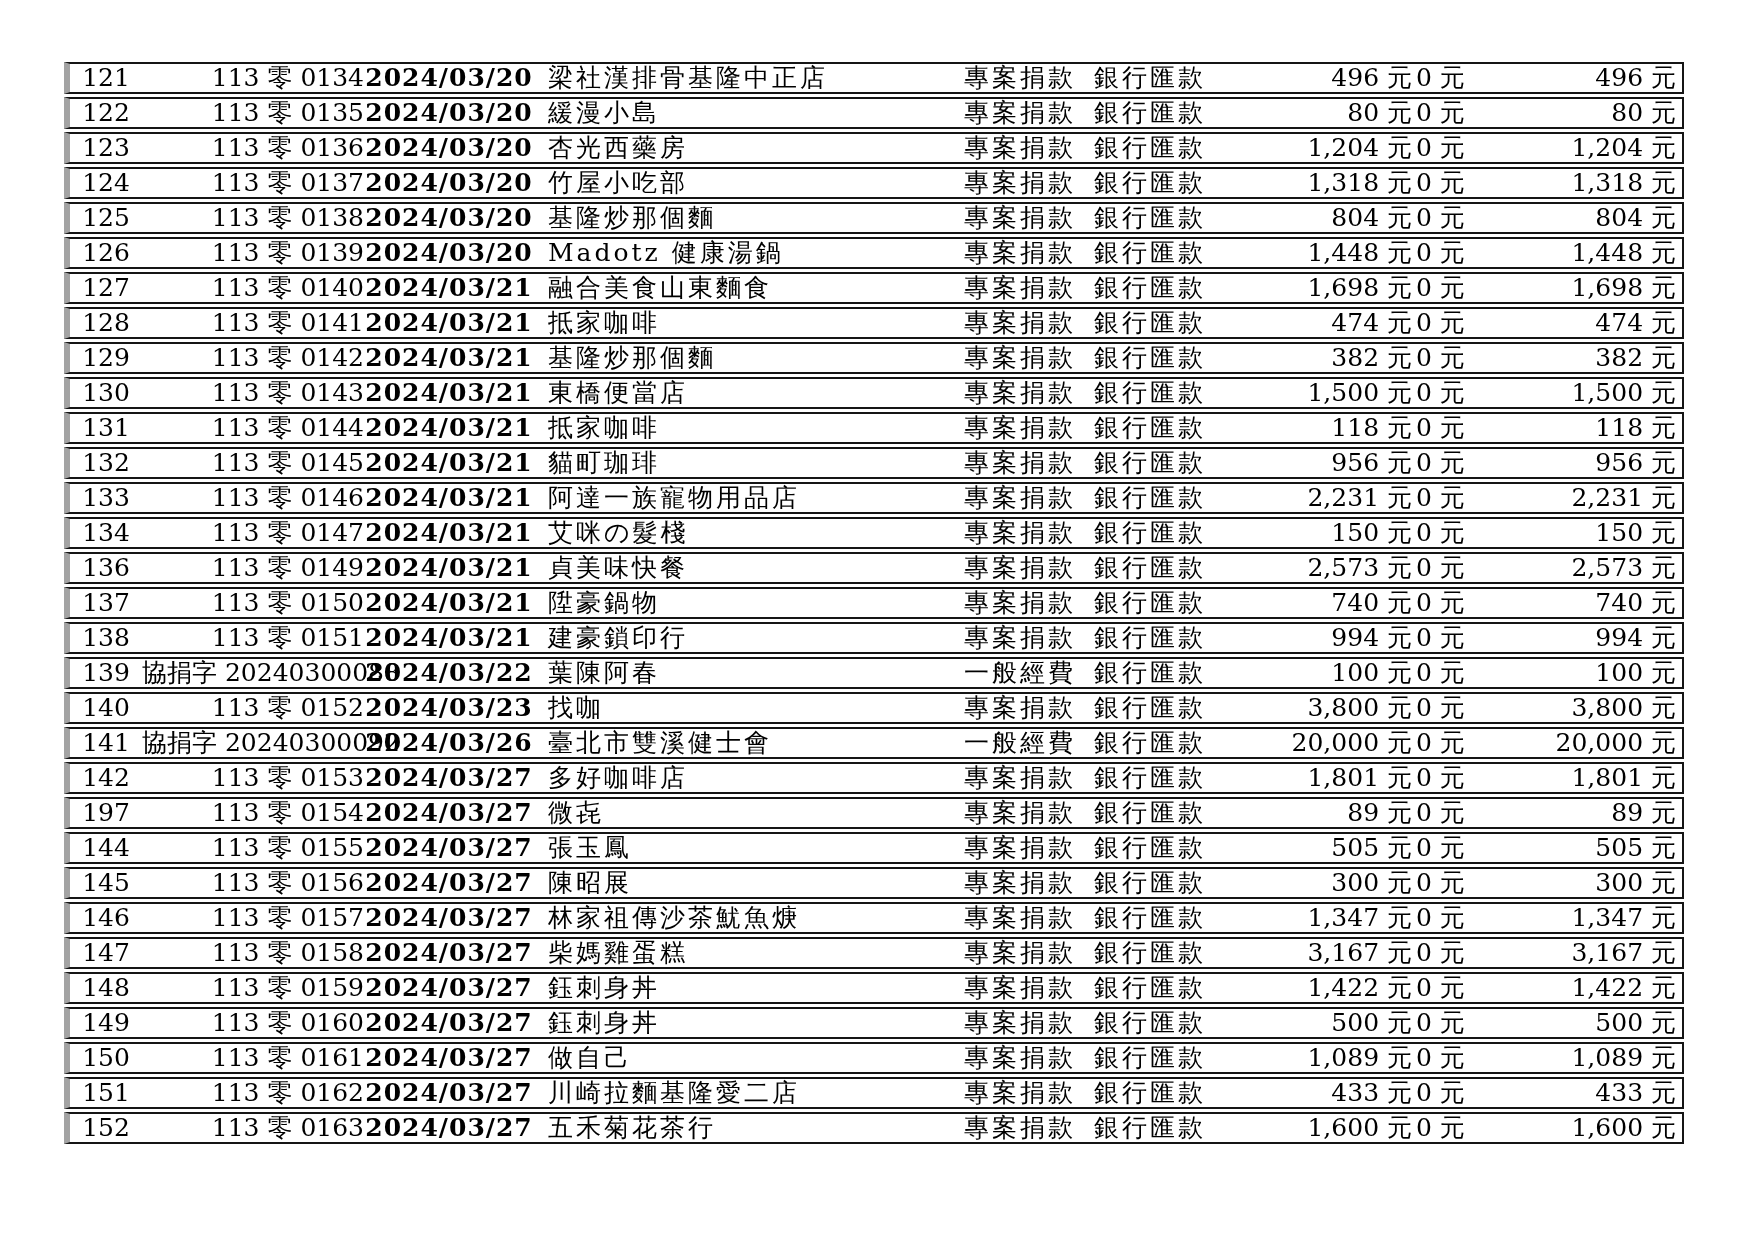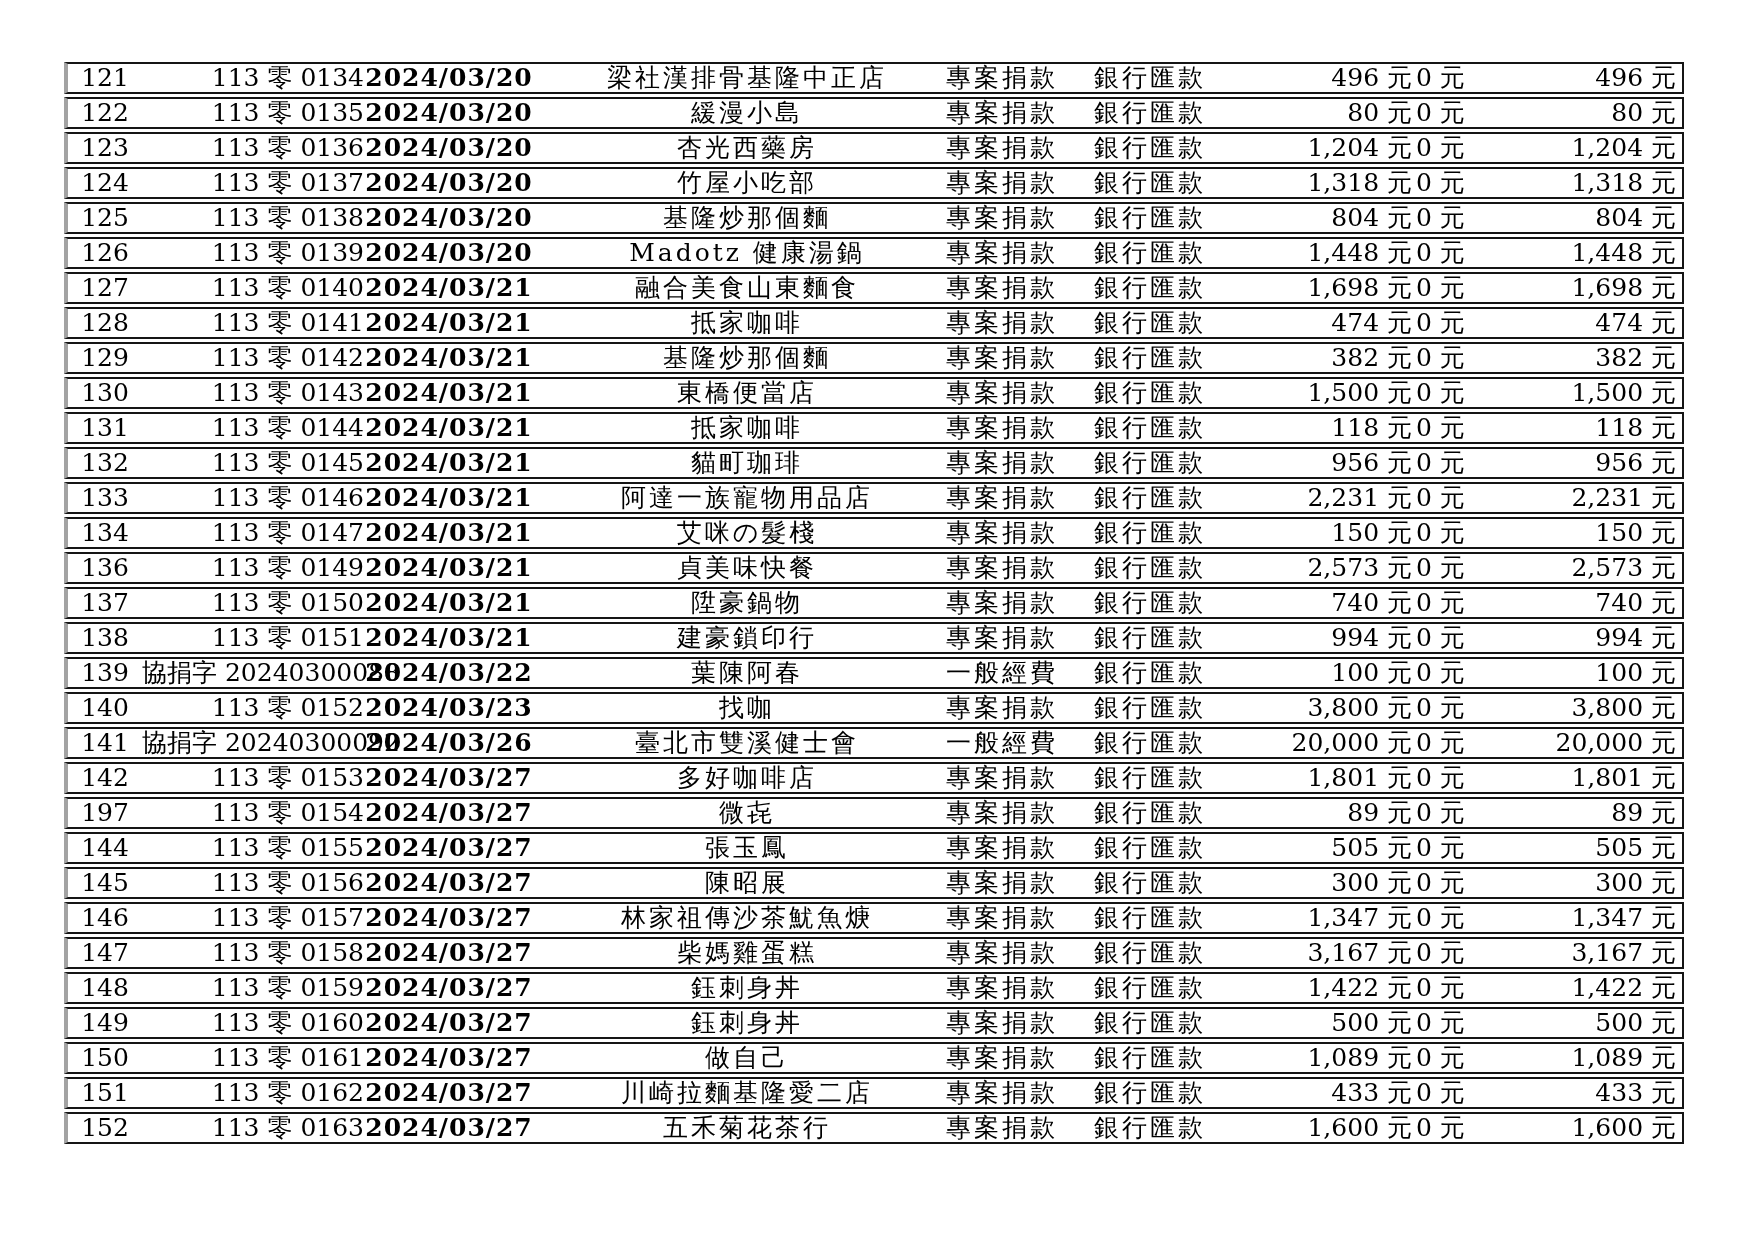--- a/index.html
+++ b/index.html
@@ -29,29 +29,29 @@
     height: 28px;
     padding: 0;
     border-top: 2px solid #151515;
     border-bottom: 2px solid #151515;
     font-size: 25px;
     line-height: 28px;
     white-space: nowrap;
     overflow: visible;
     color: #000000;
   }
-  table.ledger td:first-child { border-left: 4px solid #a3a3a3; }
+  table.ledger td:first-child { border-left: 6px solid #a3a3a3; }
   table.ledger td:last-child  { border-right: 2px solid #151515; }
 
   
   table.ledger td:nth-child(1) { text-align: center; }
   table.ledger td:nth-child(2) { text-align: right; }
   table.ledger td:nth-child(3) { text-align: center; letter-spacing: 1px; font-weight: bold; }
-  table.ledger td:nth-child(4) { text-align: center; padding-left: 14px; letter-spacing: 3px; }
-  table.ledger td:nth-child(5) { text-align: left; letter-spacing: 3px; }
+  table.ledger td:nth-child(4) { text-align: left; padding-left: 14px; letter-spacing: 3px; }
+  table.ledger td:nth-child(5) { text-align: center; letter-spacing: 3px; }
   table.ledger td:nth-child(6) { text-align: left; letter-spacing: 3px; }
   table.ledger td:nth-child(7) { text-align: right; padding-right: 4px; }
   table.ledger td:nth-child(8) { text-align: left; padding-right: 10px; }
   table.ledger td:nth-child(9) { text-align: right; padding-right: 6px; }
 </style>
 </head>
 <body>
 
 <div class="table-wrap">
   <table class="ledger">

